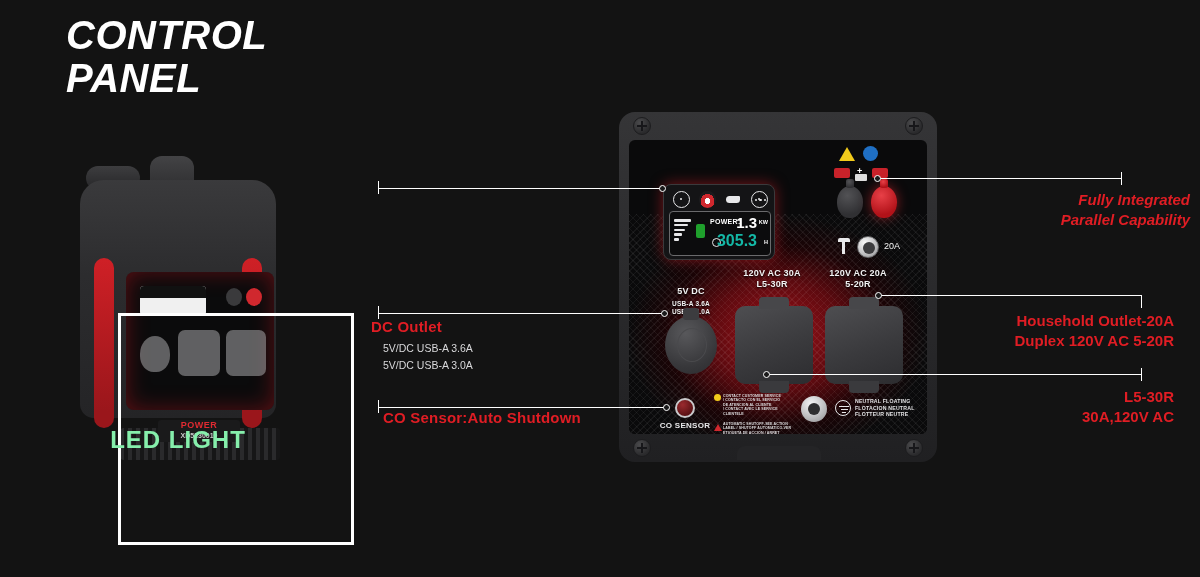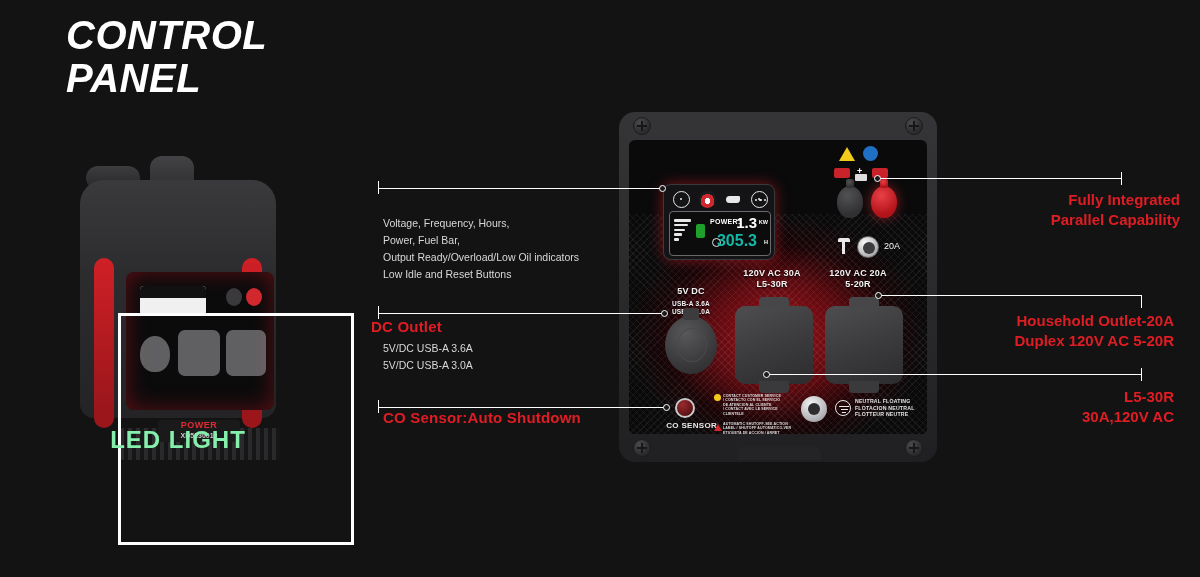--- a/index.html
+++ b/index.html
@@ -198,21 +198,21 @@
   .outlet-ac::before { content:''; position:absolute; left:24px; top:-9px; width:30px; height:12px; background:#47474a; border-radius:4px 4px 0 0; }
   .outlet-ac::after { content:''; position:absolute; left:24px; bottom:-9px; width:30px; height:12px; background:#3a3a3d; border-radius:0 0 4px 4px; }
   .outlet-ac.a30 { left: 106px; }
   .outlet-ac.a20 { left: 196px; }
 
   .co-btn {
     position:absolute; left:46px; top:258px; width:20px; height:20px; border-radius:50%;
     background: radial-gradient(circle at 35% 30%, #9a2a2e, #5c1215 70%);
     border: 2px solid #c8c8ca;
   }
-  .co-lbl { position:absolute; left:24px; top:281px; width:64px; text-align:right; color:#e8e8ea; font-size:8px; font-weight:bold; letter-spacing:.3px; }
+  .co-lbl { position:absolute; left:24px; top:281px; width:64px; text-align:center; color:#e8e8ea; font-size:8px; font-weight:bold; letter-spacing:.3px; }
   .tiny-block { position:absolute; left:94px; top:254px; width:76px; }
   .tiny-line { color:#dcdcde; font-size:3.6px; line-height:4.4px; font-weight:bold; letter-spacing:.1px; white-space:nowrap; }
   .tiny-ic { position:absolute; width:7px; height:7px; }
   .tiny-ic.a { left:-9px; top:0; background:#f2cb1b; border-radius:50%; }
   .tiny-ic.b { left:-9px; top:30px; width:0;height:0;background:none; border-left:4px solid transparent;border-right:4px solid transparent;border-bottom:7px solid #d0282e; }
 
   .gnd-ring {
     position:absolute; left:172px; top:256px; width:26px; height:26px; border-radius:50%;
     background: radial-gradient(circle at 40% 30%, #f4f4f6, #b9b9bb 60%, #8d8d8f 100%);
   }
@@ -398,36 +398,30 @@
   <div class="lead-tick" style="left:1121px; top:172px;"></div>
 
   <div class="lead" style="left:879px; top:295px; width:262px;"></div>
   <div class="lead-dot" style="left:875px; top:292px;"></div>
   <div class="lead-tick" style="left:1141px; top:295px;"></div>
 
   <div class="lead" style="left:767px; top:374px; width:374px;"></div>
   <div class="lead-dot" style="left:763px; top:371px;"></div>
   <div class="lead-tick" style="left:1141px; top:368px;"></div>
 
-  <div class="co-sub" style="left:383px; top:215px;">
-    <div>Voltage, Frequency, Hours,</div>
-    <div>Power, Fuel Bar,</div>
-    <div>Output Ready/Overload/Low Oil indicators</div>
-    <div>Low Idle and Reset Buttons</div>
-  </div>
 
   <div class="co-head" style="left:371px; top:318px;">DC Outlet</div>
   <div class="co-sub" style="left:383px; top:340px;">
     <div>5V/DC USB-A 3.6A</div>
     <div>5V/DC USB-A 3.0A</div>
   </div>
 
   <div class="co-head" style="left:383px; top:409px;">CO Sensor:Auto Shutdown</div>
 
-  <div class="co-right" style="right:20px; top:190px; width:300px;">
+  <div class="co-right" style="right:10px; top:190px; width:300px;font-style:italic;">
     <div>Fully Integrated</div>
     <div>Parallel Capability</div>
   </div>
   <div class="co-right" style="right:26px; top:311px; width:320px;">
     <div>Household Outlet-20A</div>
     <div>Duplex 120V AC 5-20R</div>
   </div>
   <div class="co-right" style="right:26px; top:387px; width:320px;">
     <div>L5-30R</div>
     <div>30A,120V AC</div>

